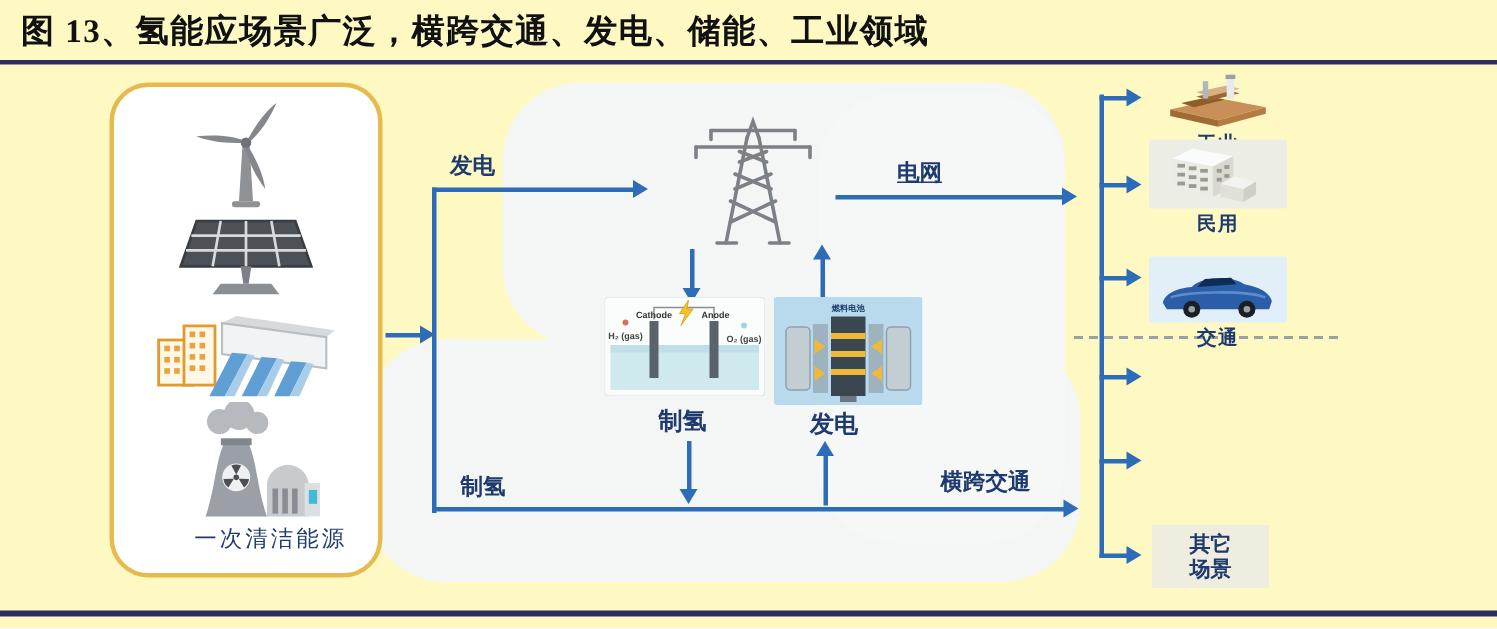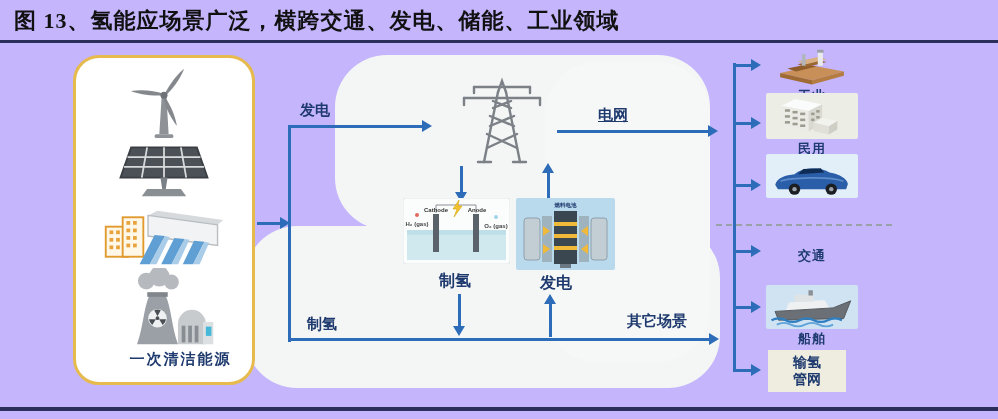--- a/index.html
+++ b/index.html
@@ -1,18 +1,18 @@
 <!DOCTYPE html>
 <html><head>
 <meta charset="utf-8">
 <style>
   * { margin:0; padding:0; box-sizing:border-box; }
   html,body { background:#fff; }
   body { font-family:"Liberation Sans", sans-serif; }
-  #stage { position:relative; width:998px; height:419px; background:#c4b5fd; overflow:hidden; }
+  #stage { position:relative; width:998px; height:419px; background:#fef9c3; overflow:hidden; }
 
   .fig-title { position:absolute; left:14px; top:6px; width:980px;
     font-family:"Liberation Serif", serif; font-weight:700; font-size:22px;
     color:#111; letter-spacing:1px; white-space:nowrap; }
   .rule-top    { position:absolute; left:0; top:40px;  width:998px; height:3px; background:#2c2e5c; }
   .rule-bottom { position:absolute; left:0; top:407px; width:998px; height:4px; background:#2c2e5c; }
 
   .blob { position:absolute; background:#f4f5f5; border-radius:52px; }
 
   
@@ -25,21 +25,21 @@
   .dashed { position:absolute; border-top:2px dashed #9aa0a8; }
 
   .flabel { position:absolute; color:#1e3a6e; font-weight:700; font-size:15px; white-space:nowrap; }
   .plabel { position:absolute; color:#1e3a6e; font-weight:700; font-size:16px; width:70px; text-align:center; }
 
   
   .src-box { position:absolute; left:73px; top:55px; width:182px; height:330px;
     border:3px solid #e7ba4e; border-radius:26px; background:#fff;
     display:flex; flex-direction:column; align-items:center; padding-top:6px; }
   .src-box .ic { flex:0 0 auto; }
-  .src-label { margin-top:2px; color:#1e3a6e; font-weight:700; font-size:15px; letter-spacing:2px;margin-left:33px; }
+  .src-label { margin-top:2px; color:#1e3a6e; font-weight:400; font-size:15px; letter-spacing:2px;margin-left:33px; }
 
   
   .dest { position:absolute; left:762px; width:100px; display:flex; flex-direction:column; align-items:center; }
   .tile { display:flex; align-items:center; justify-content:center; border-radius:2px; }
   .dest-label { color:#1e3a6e; font-weight:700; font-size:13px; margin-top:1px; letter-spacing:1px; }
   .other-box { position:absolute; left:768px; top:350px; width:78px; height:42px; background:#efede0;
     display:flex; align-items:center; justify-content:center; }
   .other-box .txt { width:34px; text-align:center; color:#1e3a6e; font-weight:700; font-size:14px; line-height:1.2; }
 
   .panel { position:absolute; }
@@ -166,21 +166,21 @@
   <div class="ah ah-r" style="left:751px; top:245px;"></div>
   <div class="hl" style="left:733px; top:306px; width:20px;"></div>
   <div class="ah ah-r" style="left:751px; top:301px;"></div>
   <div class="hl" style="left:733px; top:369px; width:20px;"></div>
   <div class="ah ah-r" style="left:751px; top:364px;"></div>
   <div class="dashed" style="left:716px; top:224px; width:176px;"></div>
 
   <div class="flabel" style="left:300px; top:101px;">发电</div>
   <div class="flabel" style="left:598px; top:106px;text-decoration:underline;">电网</div>
   <div class="flabel" style="left:307px; top:315px;">制氢</div>
-  <div class="flabel" style="left:627px; top:312px;">其它场景</div>
+  <div class="flabel" style="left:627px; top:312px;">横跨交通</div>
   <div class="plabel" style="left:420px; top:271px;">制氢</div>
   <div class="plabel" style="left:521px; top:273px;">发电</div>
 
   <svg class="panel" style="left:450px; top:74px;" width="104" height="92" viewBox="0 0 104 92">
     <g stroke="#7c8187" stroke-width="2.4" fill="none" stroke-linecap="round">
       <path d="M34 88 L48 18 M70 88 L56 18"></path>
       <path d="M48 18 L52 7 L56 18"></path>
       <path d="M37 74 L67 60 M37 60 L67 74"></path>
       <path d="M40 52 L64 42 M40 42 L64 52"></path>
       <path d="M43 34 L61 27 M43 27 L61 34"></path>
@@ -263,47 +263,34 @@
             <rect x="55" y="26" width="4" height="3"></rect>
         </g>
         <polygon points="62,28 80,32 70,38 52,34" fill="#f2f2ee"></polygon>
         <polygon points="52,34 70,38 70,48 52,44" fill="#e0e0d8"></polygon>
         <polygon points="70,38 80,32 80,42 70,48" fill="#cfcfc5"></polygon>
       </svg>
     </div>
     <div class="dest-label">民用</div>
   </div>
 
-  <div class="dest" style="top:154px;gap:48px;">
+  <div class="dest" style="top:171px;">
     <div class="tile" style="width:92px; height:44px; background:#e2eef8;">
       <svg width="88" height="42" viewBox="0 0 100 48">
         <path d="M8 34 C10 26 20 23 30 22 C38 14 60 13 70 20 C82 22 90 27 91 33 L89 39 L11 39 Z" fill="#2a5ea8"></path>
         <polygon points="34,22 64,20 60,15 40,16" fill="#0f2c55"></polygon>
         <path d="M14 30 C24 26 70 24 86 30" stroke="#5c8cc9" stroke-width="2" fill="none"></path>
         <circle cx="30" cy="39" r="6.5" fill="#1b1f24"></circle>
           <circle cx="30" cy="39" r="2.5" fill="#9aa1a8"></circle>
         <circle cx="72" cy="39" r="6.5" fill="#1b1f24"></circle>
           <circle cx="72" cy="39" r="2.5" fill="#9aa1a8"></circle>
       </svg>
     </div>
     <div class="dest-label">交通</div>
   </div>
 
 
-  <div class="dest" style="top:285px;">
-    <div class="tile" style="width:92px; height:44px; background:#cfe3f2;">
-      <svg width="88" height="42" viewBox="0 0 100 46">
-        <polygon points="24,18 64,15 70,24 20,27" fill="#eef0f1"></polygon>
-        <rect x="30" y="9" width="22" height="8" fill="#dfe3e5"></rect>
-        <rect x="46" y="4" width="5" height="6" fill="#8a9096"></rect>
-        <polygon points="8,28 74,24 94,16 86,36 12,38" fill="#6a7076" stroke="#4d5257" stroke-width="1"></polygon>
-        <path d="M4 38 Q12 34 20 38 T36 38 T52 38 T68 38 T84 38" stroke="#2f7fc1" stroke-width="2.5" fill="none"></path>
-        <path d="M10 43 Q18 39 26 43 T42 43 T58 43 T74 43" stroke="#5fa3d8" stroke-width="2" fill="none"></path>
-      </svg>
-    </div>
-    <div class="dest-label">船舶</div>
-  </div>
 
   <div class="other-box">
-    <div class="txt">输氢管网</div>
+    <div class="txt">其它场景</div>
   </div>
 
 </div>
 
 </body></html>

